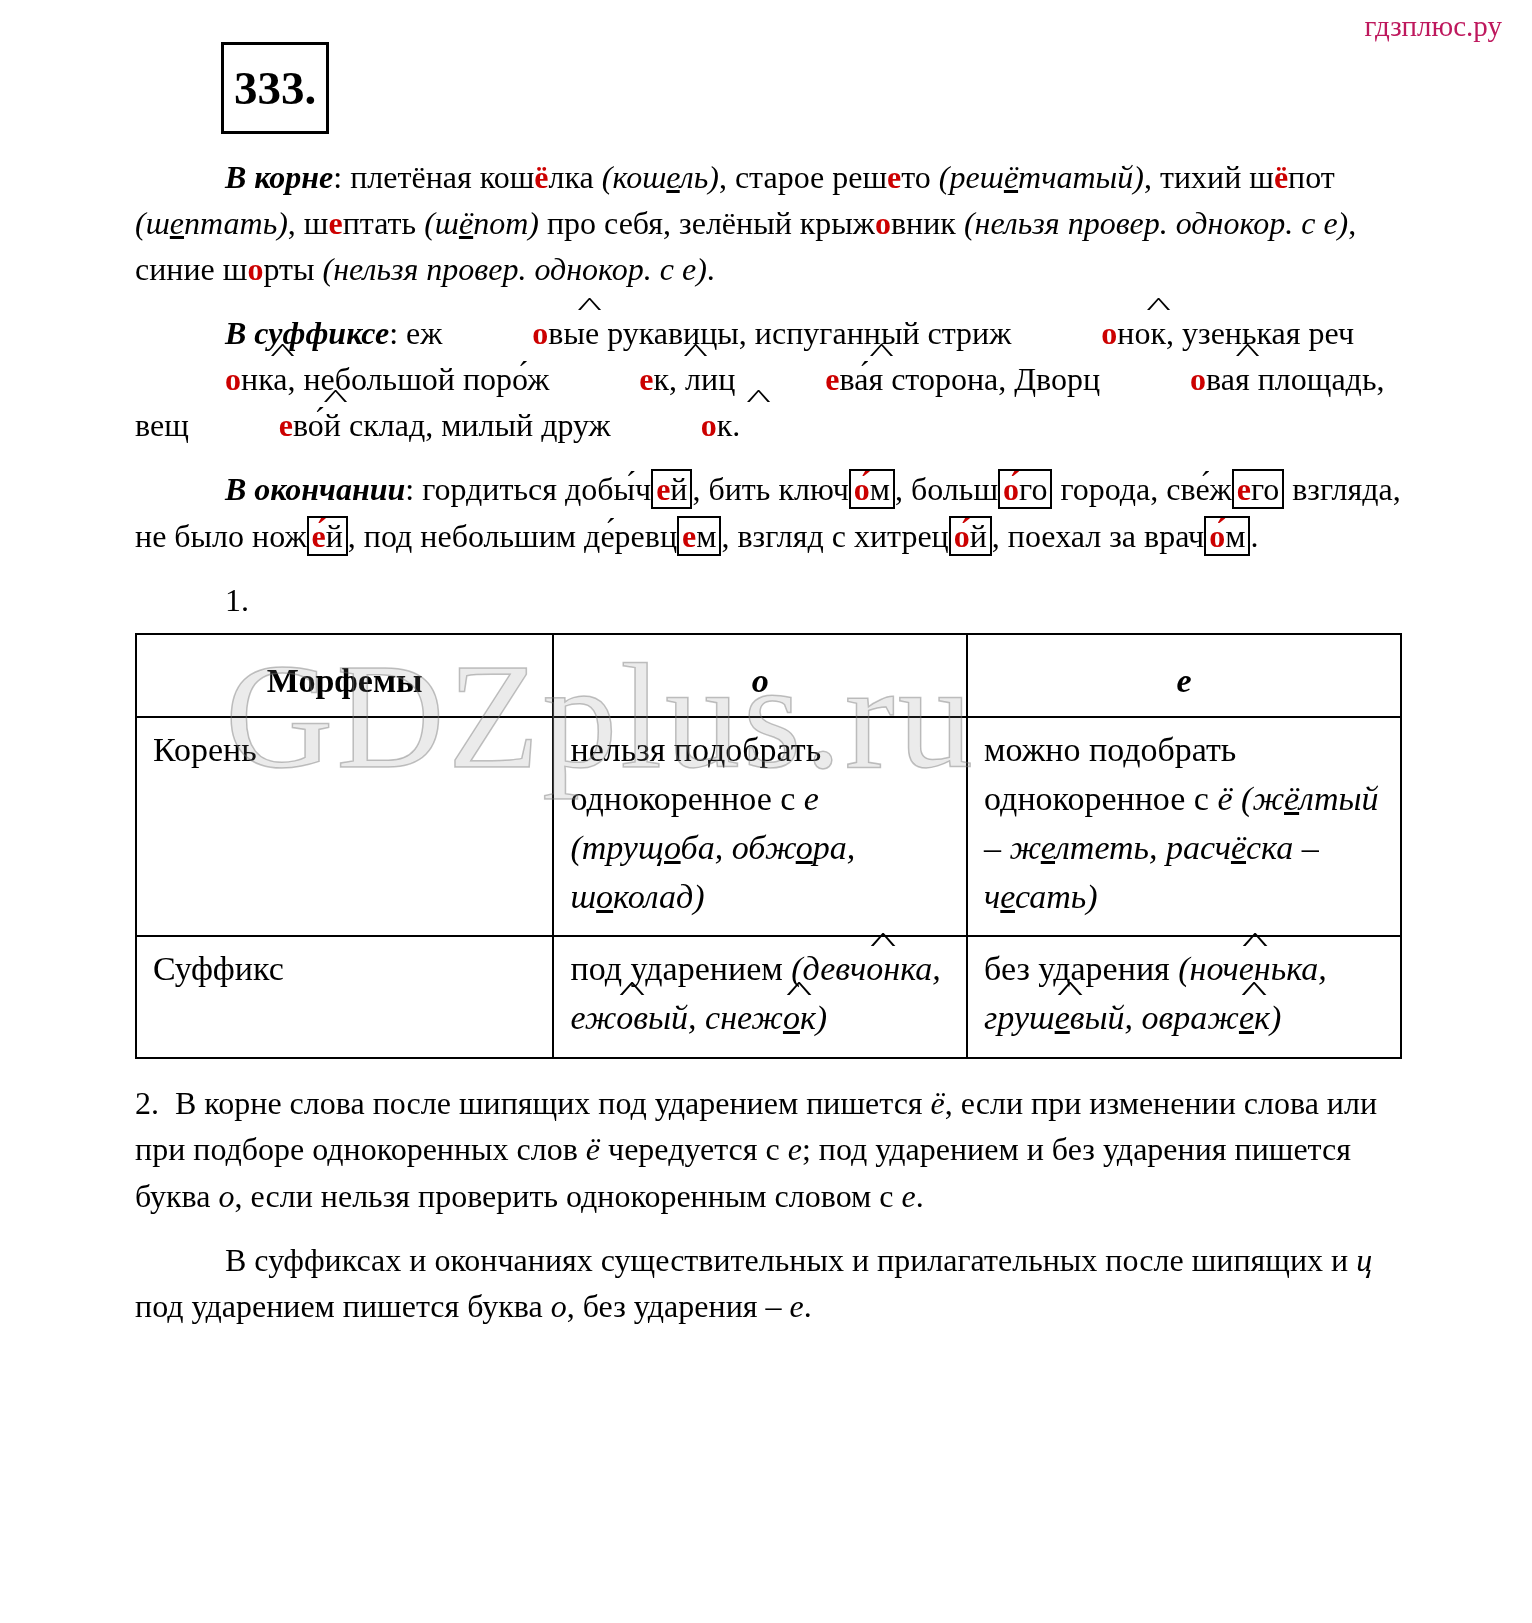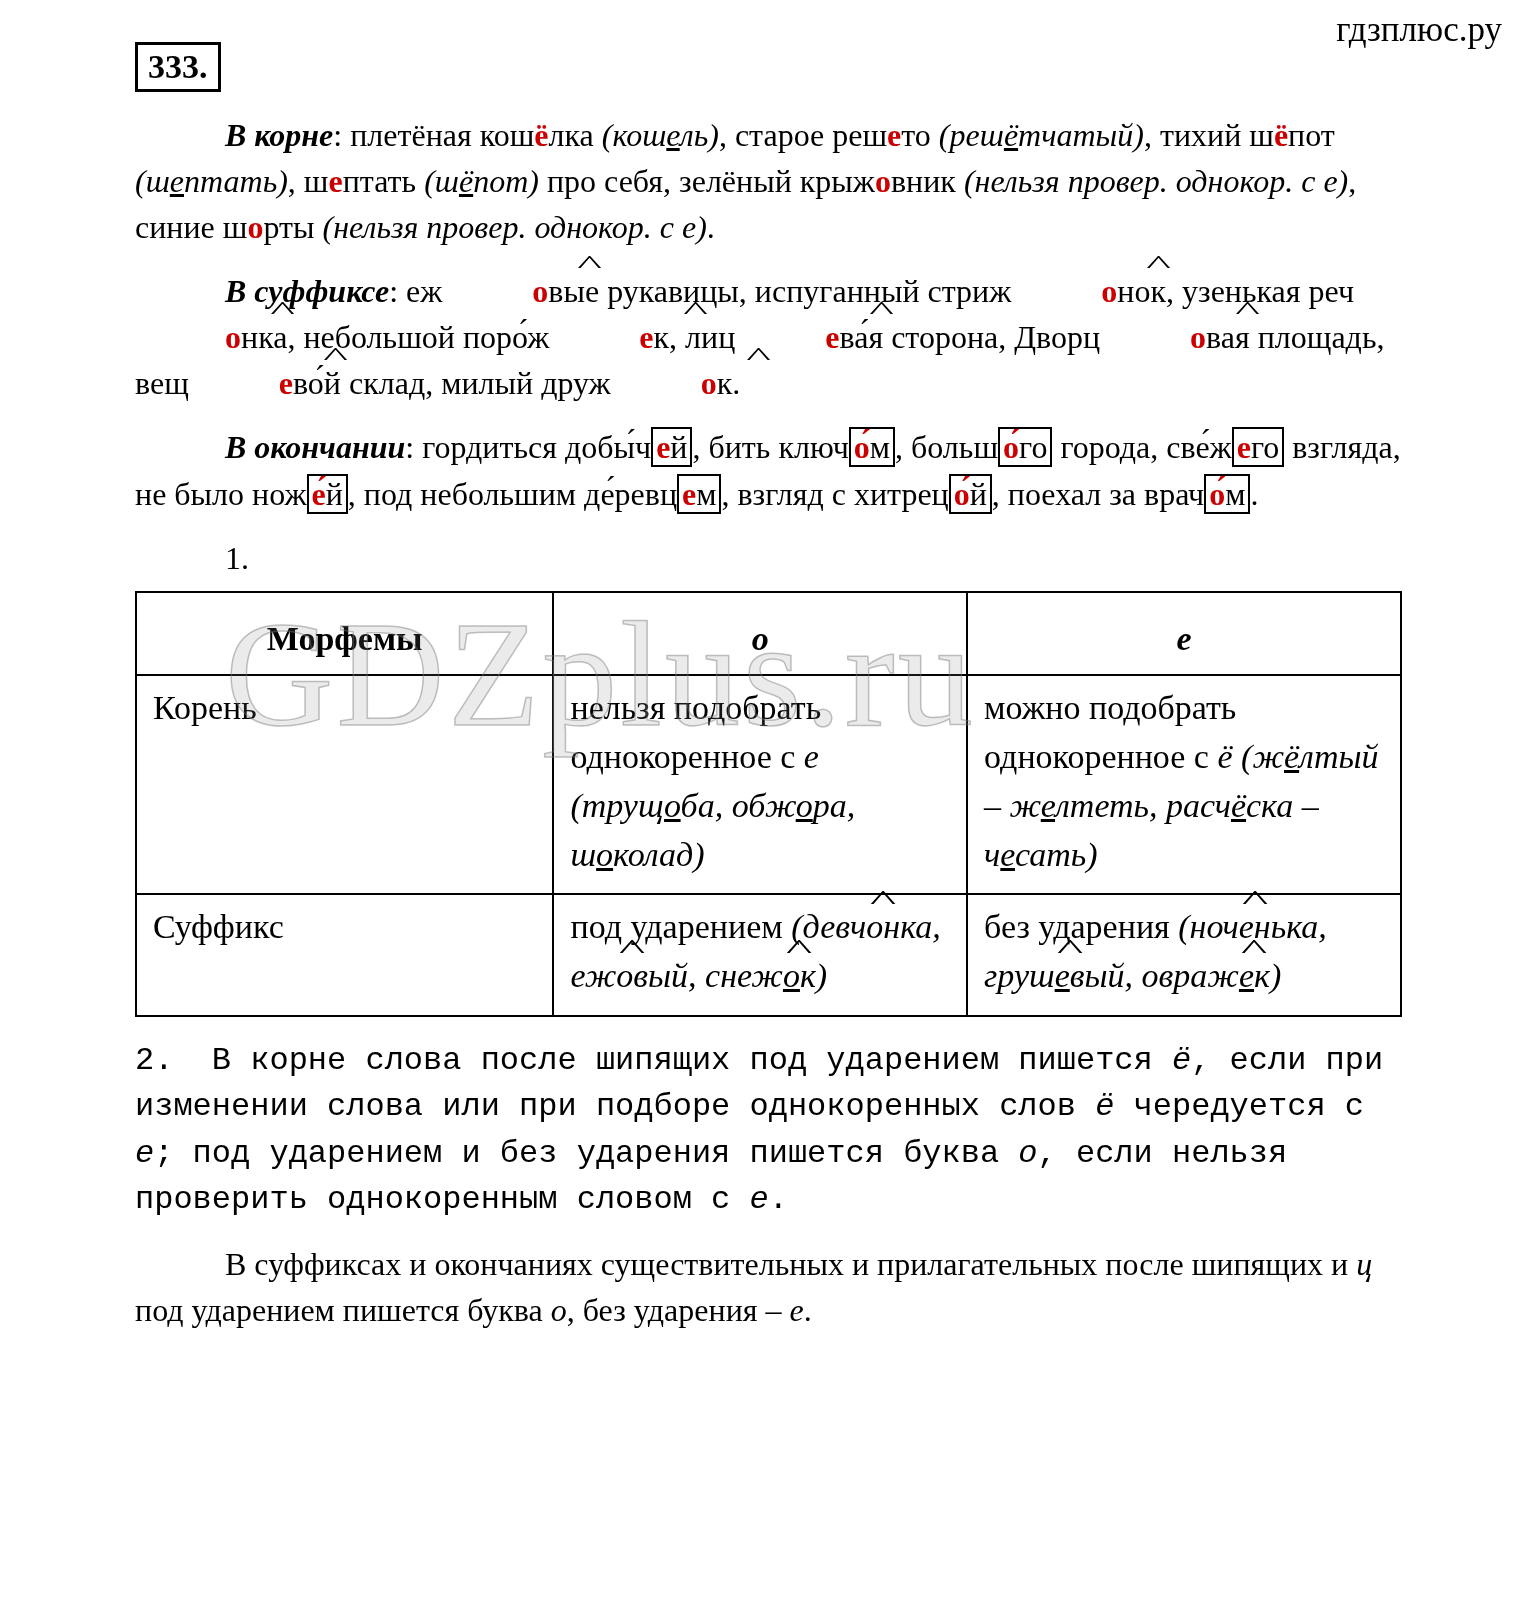--- a/index.html
+++ b/index.html
@@ -3,25 +3,25 @@
 <meta charset="utf-8">
 <style>
   html,body{margin:0;padding:0;background:#ffffff;}
   body{font-family:"Liberation Serif", serif; color:#000;}
   .page{
     width:1532px; min-height:1623px; position:relative; box-sizing:border-box;
     padding:14px 130px 30px 135px; background:#fff; overflow:hidden;
   }
   .site-mark{
     position:absolute; top:10px; right:30px;
-    font-size:35px; color:#000000;margin-left:48px;
+    font-size:29px; color:#be185d;margin-left:48px;
   }
   .ex-box{
-    display:inline-block; margin-top:28px; margin-bottom:20px;
-    border:3px solid #000; padding:3px 10px; font-weight:700; font-size:34px;
+    display:inline-block; margin-left:86px; margin-top:28px; margin-bottom:20px;
+    border:3px solid #000; padding:16px 10px; font-weight:700; font-size:47px;
   }
   p{font-size:32px; line-height:1.44; margin:0 0 18px;}
   .indent{text-indent:90px;}
   .item-num{margin:16px 0 10px;}
   .b{font-weight:700;}
   .i{font-style:italic;}
   .u{text-decoration:underline;}
   .red{color:#cc0000; font-weight:700;}
   .box{border:2.5px solid #000; padding:0 3px; white-space:nowrap;}
   .cap{position:relative; display:inline-block;}
@@ -43,21 +43,21 @@
   }
   table{border-collapse:collapse; width:100%; margin:0 0 20px; table-layout:fixed;}
   col.c1{width:33%;} col.c2{width:32.7%;} col.c3{width:34.3%;}
   th,td{
     border:2.5px solid #000; font-size:34px; line-height:1.44;
     padding:8px 16px 14px; vertical-align:top; text-align:left;
   }
   th{font-weight:700; padding:22px 12px 10px;}
   .th-m{text-align:center;}
   .th-oe{text-align:center; font-style:italic;}
-  .rule{margin-top:21px;font-family:Liberation Mono, monospace;}
+  .rule{margin-top:21px;}
 </style>
 </head>
 <body>
 
 <div class="page">
 
   <div class="site-mark">гдзплюс.ру</div>
 
   <div class="ex-box">333.</div>
 

